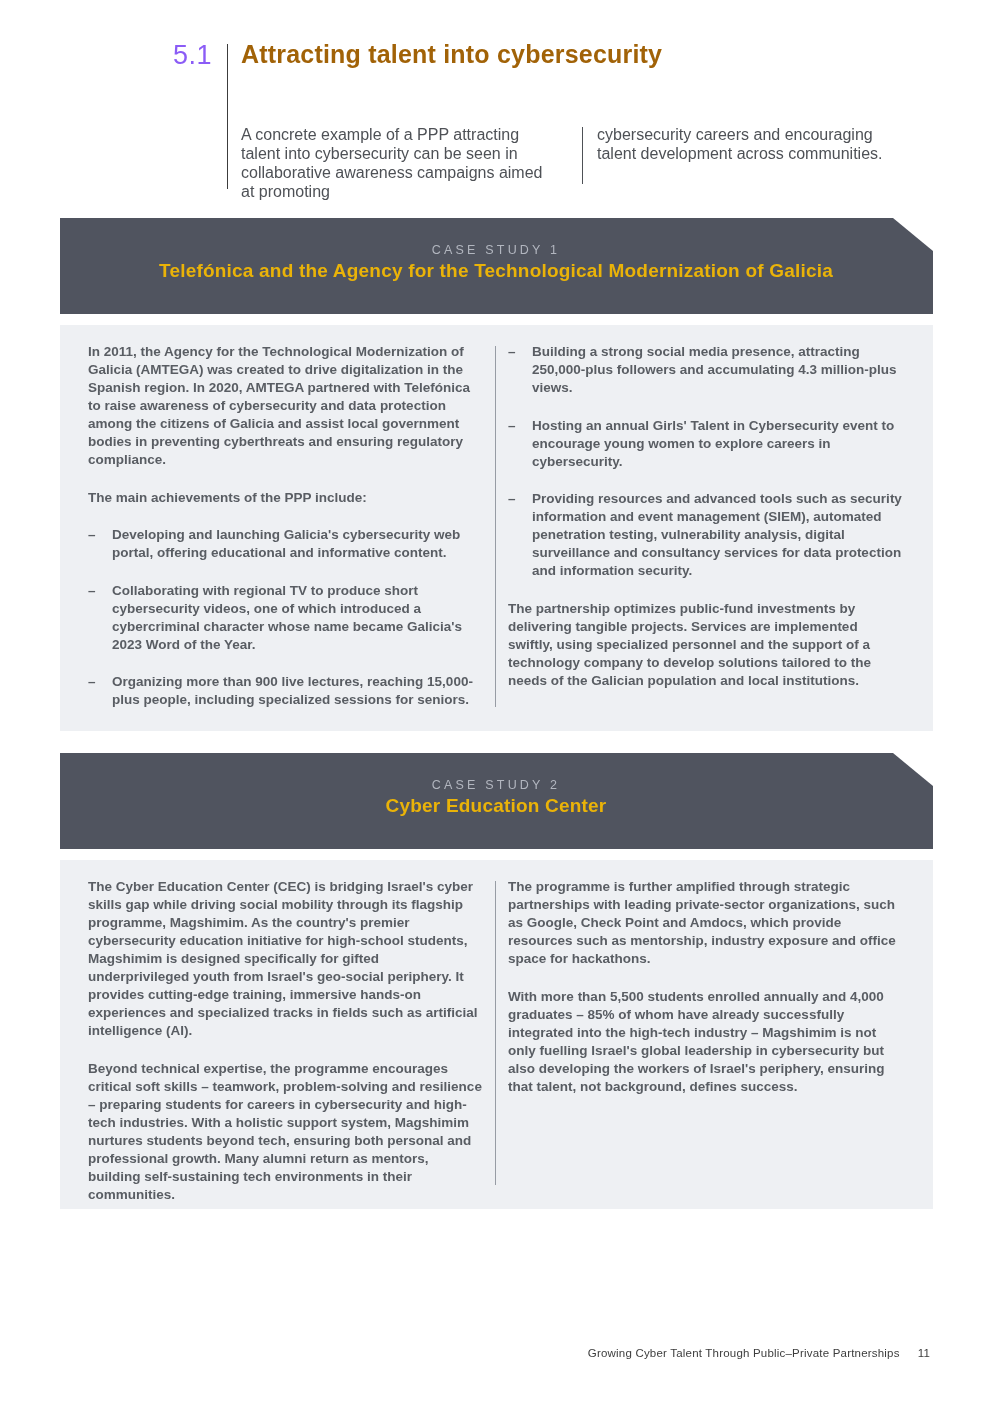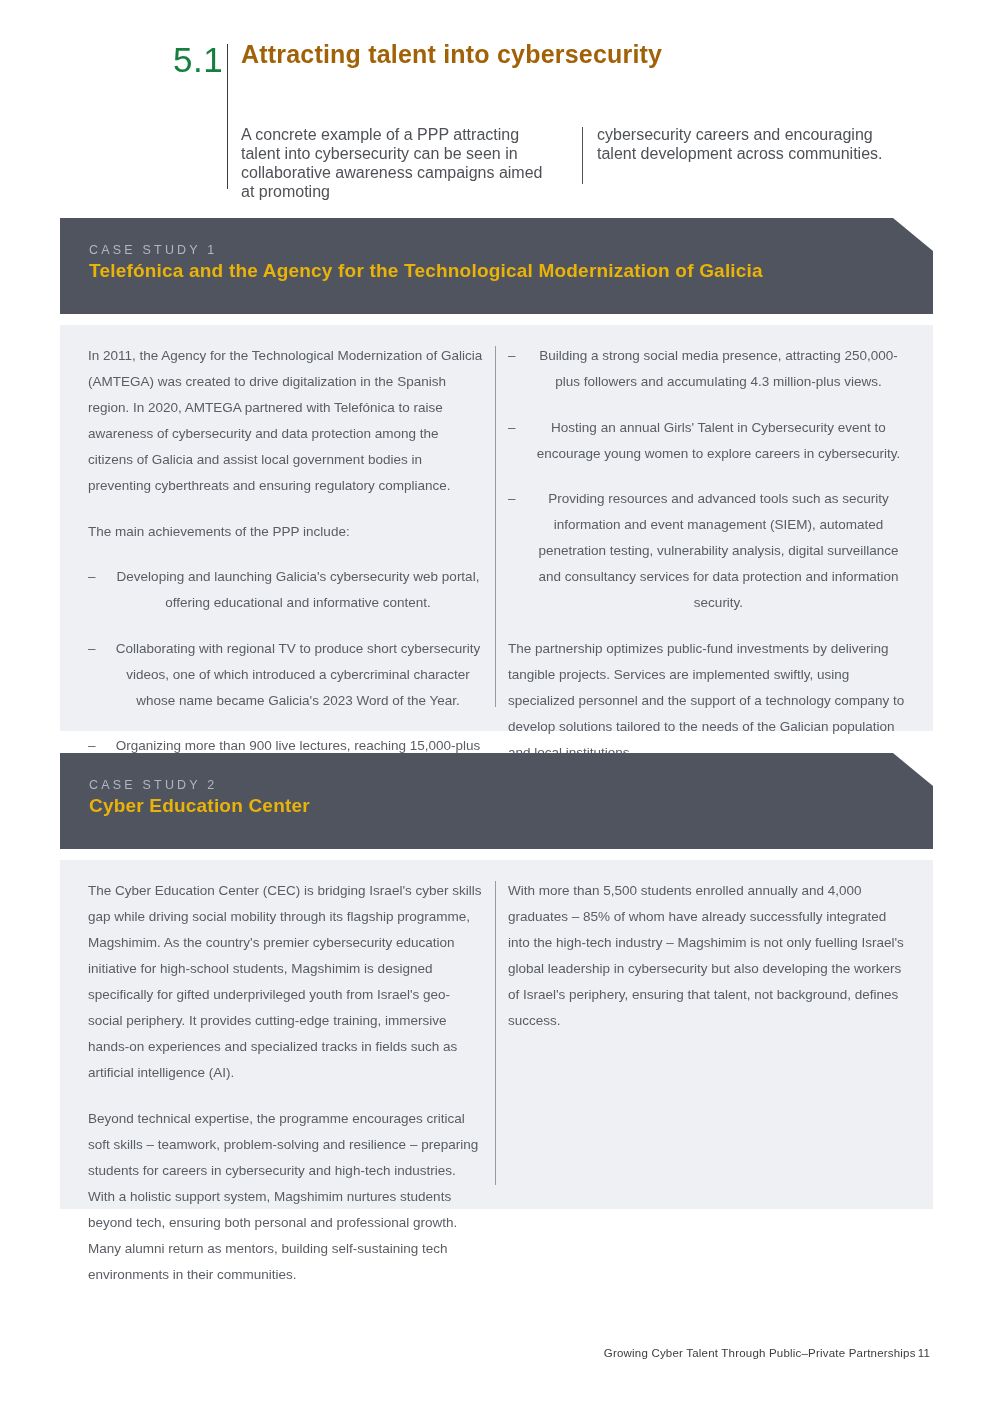--- a/index.html
+++ b/index.html
@@ -4,21 +4,21 @@
 <style>
   html,body { margin:0; padding:0; background:#ffffff; }
   .sheet {
     position:relative; width:992px; height:1403px; background:#ffffff;
     font-family:"Liberation Sans", sans-serif; overflow:hidden;
   }
 
   
   .section-number {
     position:absolute; left:173px; top:40px;
-    font-size:35px; font-weight:400; color:#15803d; letter-spacing:0.5px;
+    font-size:27px; font-weight:400; color:#8b5cf6; letter-spacing:0.5px;
   }
   .head-rule {
     position:absolute; left:227px; top:44px; width:1px; height:145px; background:#3c3c3c;
   }
   .section-title {
     position:absolute; left:241px; top:40px;
     font-size:25px; font-weight:700; color:#a16207; letter-spacing:0.2px;
   }
 
   
@@ -28,54 +28,55 @@
   }
   .intro-left  { left:241px; }
   .intro-right { left:597px; }
   .intro-rule  { position:absolute; left:582px; top:127px; width:1px; height:57px; background:#4e5156; }
 
   
   .cs-header {
     position:absolute; left:60px; width:873px; height:96px;
     background:#50545f; box-sizing:border-box; padding:25px 30px 0 29px;
     clip-path:polygon(0 0, calc(100% - 40px) 0, 100% 33px, 100% 100%, 0 100%);
+    text-align:center;
   }
   .cs-label {
     font-size:12.5px; font-weight:400; letter-spacing:3.2px; color:#b2b6bf;
   }
   .cs-title {
     margin-top:3px; font-size:19px; font-weight:700; color:#eab308; letter-spacing:0.2px;
   }
   #cs1-header { top:218px; }
   #cs2-header { top:753px; }
 
   
   .cs-panel {
     position:absolute; left:60px; width:873px; background:#eef0f3;
     box-sizing:border-box; display:flex; padding:18px 28px 0 28px;
   }
   #cs1-panel { top:325px; height:406px; }
   #cs2-panel { top:860px; height:349px; }
 
-  .col { font-size:13.5px; line-height:26px; color:#595d63; }
+  .col { font-size:13.5px; line-height:18px; color:#595d63;font-weight:bold; }
   .col-l { width:396px; margin-right:11px; }
   .col-r { width:397px; margin-left:12px; }
   .v-divider { width:1px; background:#979ca4; align-self:stretch; margin:3px 0 24px 0; }
 
   .col p { margin:0 0 19.5px 0; }
   .col p:last-child { margin-bottom:0; }
   .bullet { display:flex; margin:0 0 19.5px 0; }
   .bullet:last-child { margin-bottom:0; }
   .bullet .m { flex:none; width:24px; }
-  .bullet .bt { flex:1;text-align:center; }
+  .bullet .bt { flex:1; }
 
   
   .footer {
     position:absolute; top:1347px; right:62px;
-    display:flex; align-items:baseline; gap:2px;
+    display:flex; align-items:baseline; gap:18px;
     font-size:11.5px; color:#3d3d3d; letter-spacing:0.2px;
   }
 </style>
 </head>
 <body>
 
 <div class="sheet">
 
   <div class="section-number">5.1</div>
   <div class="head-rule"></div>
@@ -130,20 +131,21 @@
     <div class="cs-title">Cyber Education Center</div>
   </section>
 
   <section class="cs-panel" id="cs2-panel">
     <div class="col col-l">
       <p>The Cyber Education Center (CEC) is bridging Israel's cyber skills gap while driving social mobility through its flagship programme, Magshimim. As the country's premier cybersecurity education initiative for high-school students, Magshimim is designed specifically for gifted underprivileged youth from Israel's geo-social periphery. It provides cutting-edge training, immersive hands-on experiences and specialized tracks in fields such as artificial intelligence (AI).</p>
       <p>Beyond technical expertise, the programme encourages critical soft skills – teamwork, problem-solving and resilience – preparing students for careers in cybersecurity and high-tech industries. With a holistic support system, Magshimim nurtures students beyond tech, ensuring both personal and professional growth. Many alumni return as mentors, building self-sustaining tech environments in their communities.</p>
     </div>
     <div class="v-divider"></div>
     <div class="col col-r">
+      <p>The programme is further amplified through strategic partnerships with leading private-sector organizations, such as Google, Check Point and Amdocs, which provide resources such as mentorship, industry exposure and office space for hackathons.</p>
       <p>With more than 5,500 students enrolled annually and 4,000 graduates – 85% of whom have already successfully integrated into the high-tech industry – Magshimim is not only fuelling Israel's global leadership in cybersecurity but also developing the workers of Israel's periphery, ensuring that talent, not background, defines success.</p>
     </div>
   </section>
 
   <div class="footer">
     <span>Growing Cyber Talent Through Public–Private Partnerships</span>
     <span>11</span>
   </div>
 
 </div>

